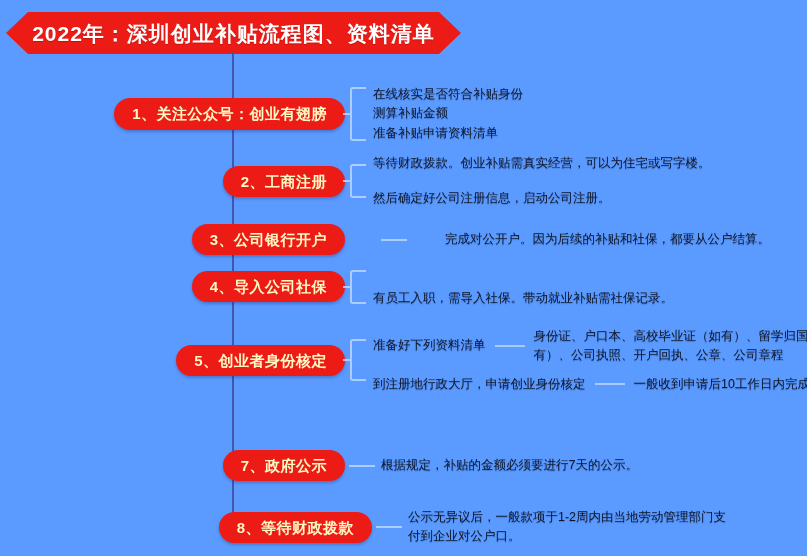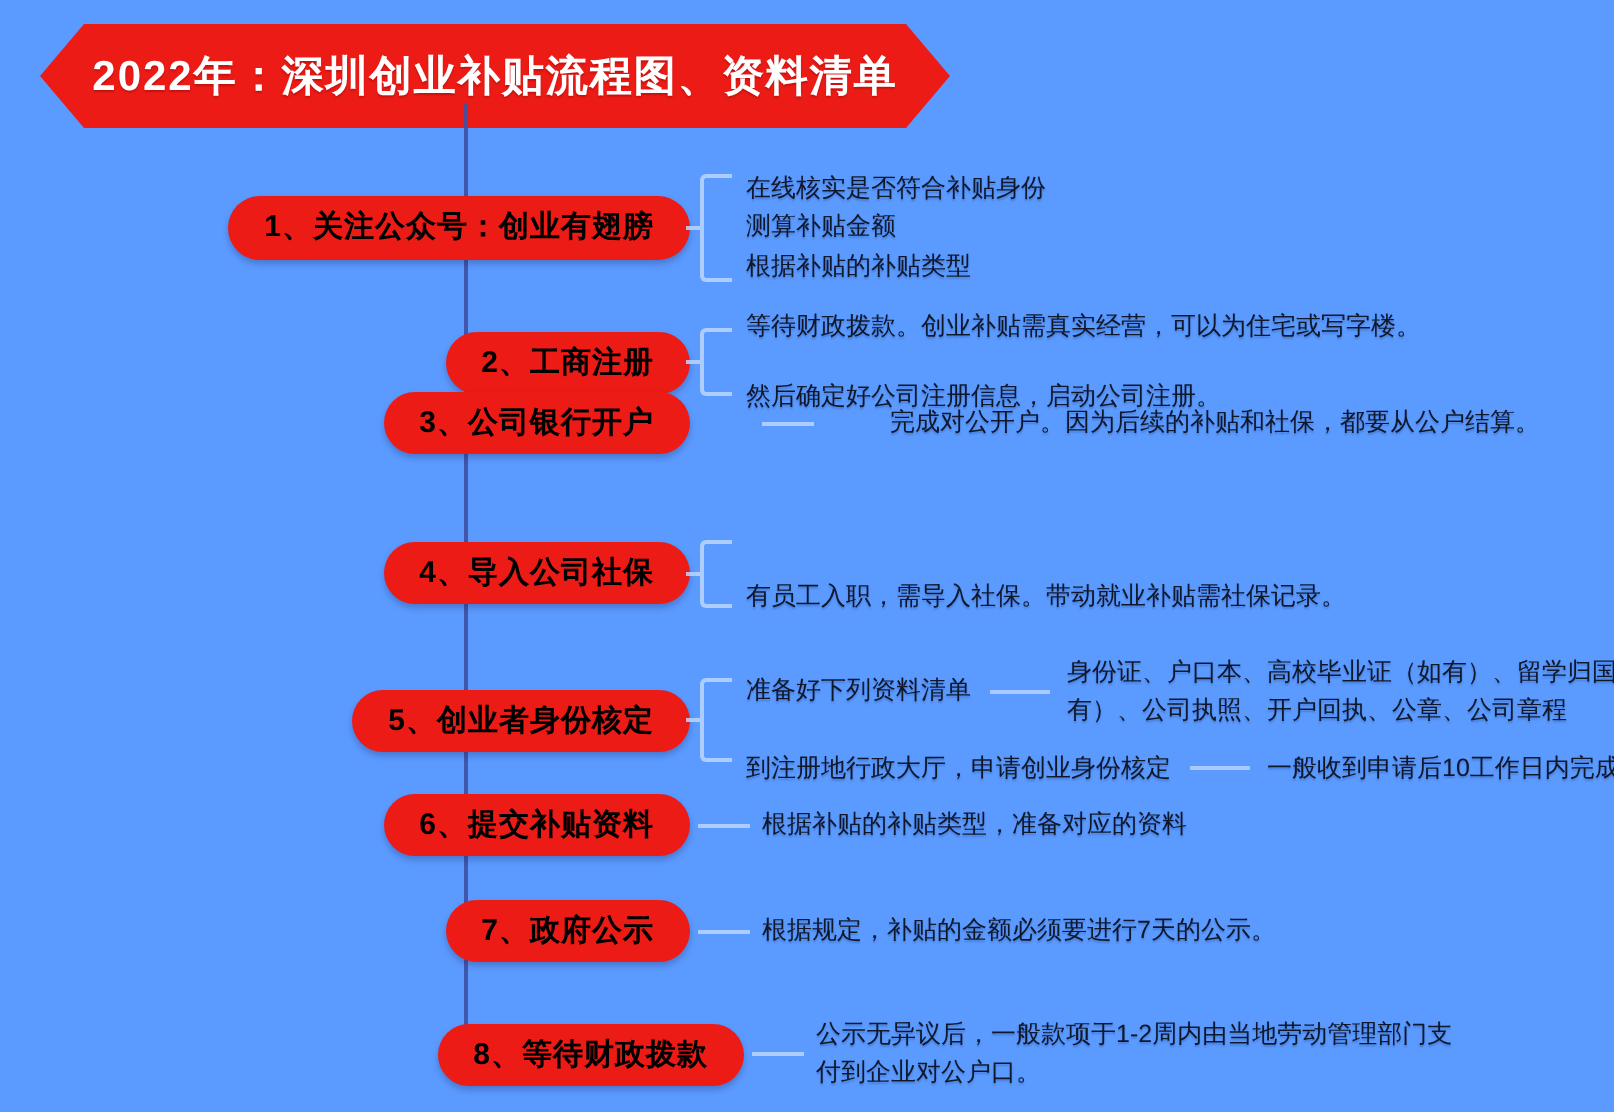--- a/index.html
+++ b/index.html
@@ -5,41 +5,41 @@
   html,body{margin:0;padding:0;}
   body{
     width:807px;height:556px;overflow:hidden;
     background:#5b9bff;
     font-family:"Liberation Sans","DejaVu Sans",sans-serif;
     position:relative;
   }
   #stage{position:absolute;left:0;top:0;width:807px;height:556px;overflow:hidden;}
 
   
-  .banner-wrap{position:absolute;left:20px;top:12px;width:455px;height:52px;}
+  .banner-wrap{position:absolute;left:6px;top:12px;width:455px;height:42px;}
   .banner{
     width:100%;height:100%;
     background:#ed1b16;
     clip-path:polygon(0% 50%, 22px 0%, calc(100% - 22px) 0%, 100% 50%, calc(100% - 22px) 100%, 22px 100%);
     display:flex;align-items:center;justify-content:center;
   }
   .banner-text{
     color:#ffffff;font-size:21px;font-weight:bold;letter-spacing:1px;
     white-space:nowrap;line-height:1;
     text-shadow:0 1px 1px rgba(120,0,0,.35);
   }
 
   
   .spine{position:absolute;left:232px;top:52px;width:2px;height:482px;background:#3f51a5;opacity:.92;}
 
   
   .row{position:absolute;left:0;display:flex;align-items:center;}
   .pill-col{width:345px;display:flex;justify-content:flex-end;}
   .pill{
-    background:#ed1b16;color:#000000;
+    background:#ed1b16;color:#fef9c3;
     font-size:15px;font-weight:bold;white-space:nowrap;
     border-radius:999px;
     padding:7px 18px;
     line-height:1.15;
     box-shadow:0 2px 3px rgba(20,30,90,.28);
     letter-spacing:.5px;
   }
   
   .dash{width:26px;height:2px;background:#bcd6ff;opacity:.85;margin:0 6px 0 4px;}
   
@@ -83,36 +83,36 @@
   <div class="spine"></div>
 
   <div class="row" style="top:85px;">
     <div class="pill-col">
       <div class="pill">1、关注公众号：创业有翅膀</div>
     </div>
     <div class="bracket" style="height:50px;"></div>
     <div class="txtlines">
       <div class="tline">在线核实是否符合补贴身份</div>
       <div class="tline">测算补贴金额</div>
-      <div class="tline">根据补贴的补贴类型</div>
+      <div class="tline">准备补贴申请资料清单</div>
     </div>
   </div>
 
   <div class="row" style="top:154px;">
     <div class="pill-col">
       <div class="pill">2、工商注册</div>
     </div>
     <div class="bracket" style="height:30px;"></div>
     <div class="txtlines">
       <div class="tline">等待财政拨款。创业补贴需真实经营，可以为住宅或写字楼。</div>
       <div class="tline" style="margin-top:16px;">然后确定好公司注册信息，启动公司注册。</div>
     </div>
   </div>
 
-  <div class="row" style="top:196px;gap:32px;">
+  <div class="row" style="top:224px;gap:32px;">
     <div class="pill-col">
       <div class="pill">3、公司银行开户</div>
     </div>
     <div class="dash"></div>
     <div class="txtlines">
       <div class="tline">完成对公开户。因为后续的补贴和社保，都要从公户结算。</div>
     </div>
   </div>
 
   <div class="row" style="top:265px;">
@@ -145,29 +145,20 @@
         <div class="tline">到注册地行政大厅，申请创业身份核定</div>
         <div class="subdash long"></div>
         <div class="subblock">
           <div class="tline">一般收到申请后10工作日内完成核定。</div>
         </div>
       </div>
 
     </div>
   </div>
 
-  <div class="row" style="top:397px;">
-    <div class="pill-col">
-      <div class="pill">6、提交补贴资料</div>
-    </div>
-    <div class="dash"></div>
-    <div class="txtlines">
-      <div class="tline">根据补贴的补贴类型，准备对应的资料</div>
-    </div>
-  </div>
 
   <div class="row" style="top:450px;">
     <div class="pill-col">
       <div class="pill">7、政府公示</div>
     </div>
     <div class="dash"></div>
     <div class="txtlines">
       <div class="tline">根据规定，补贴的金额必须要进行7天的公示。</div>
     </div>
   </div>

